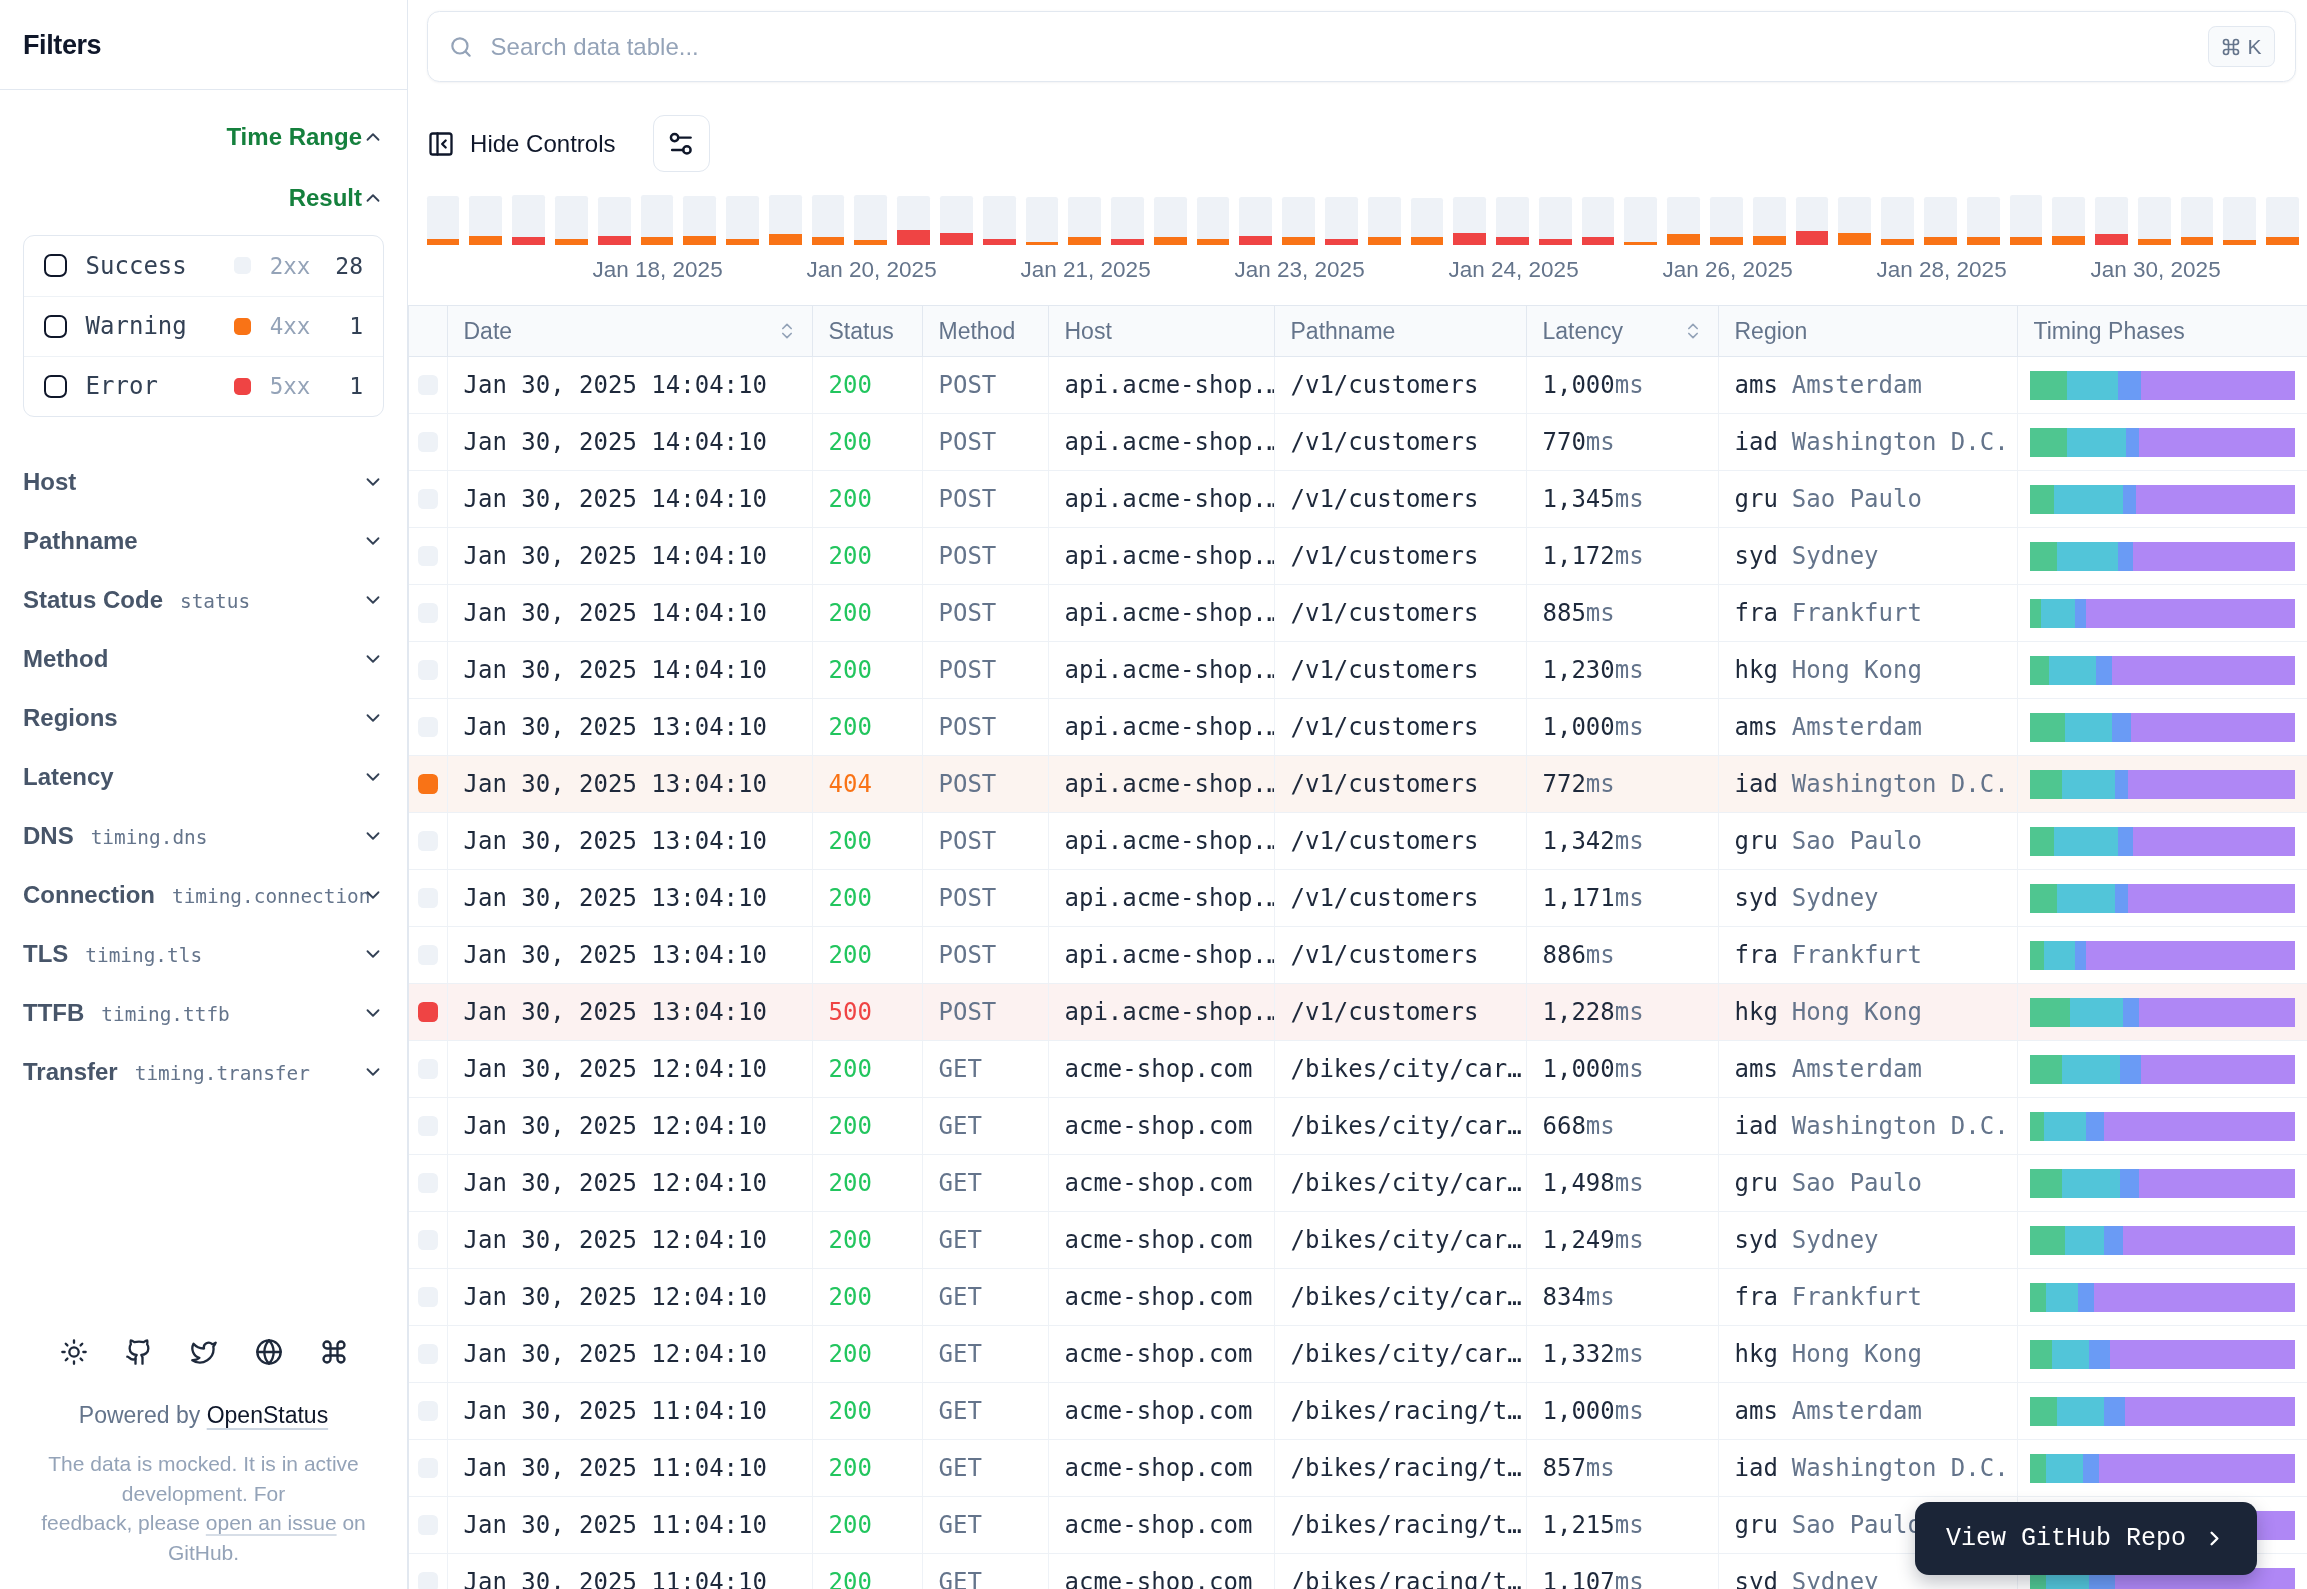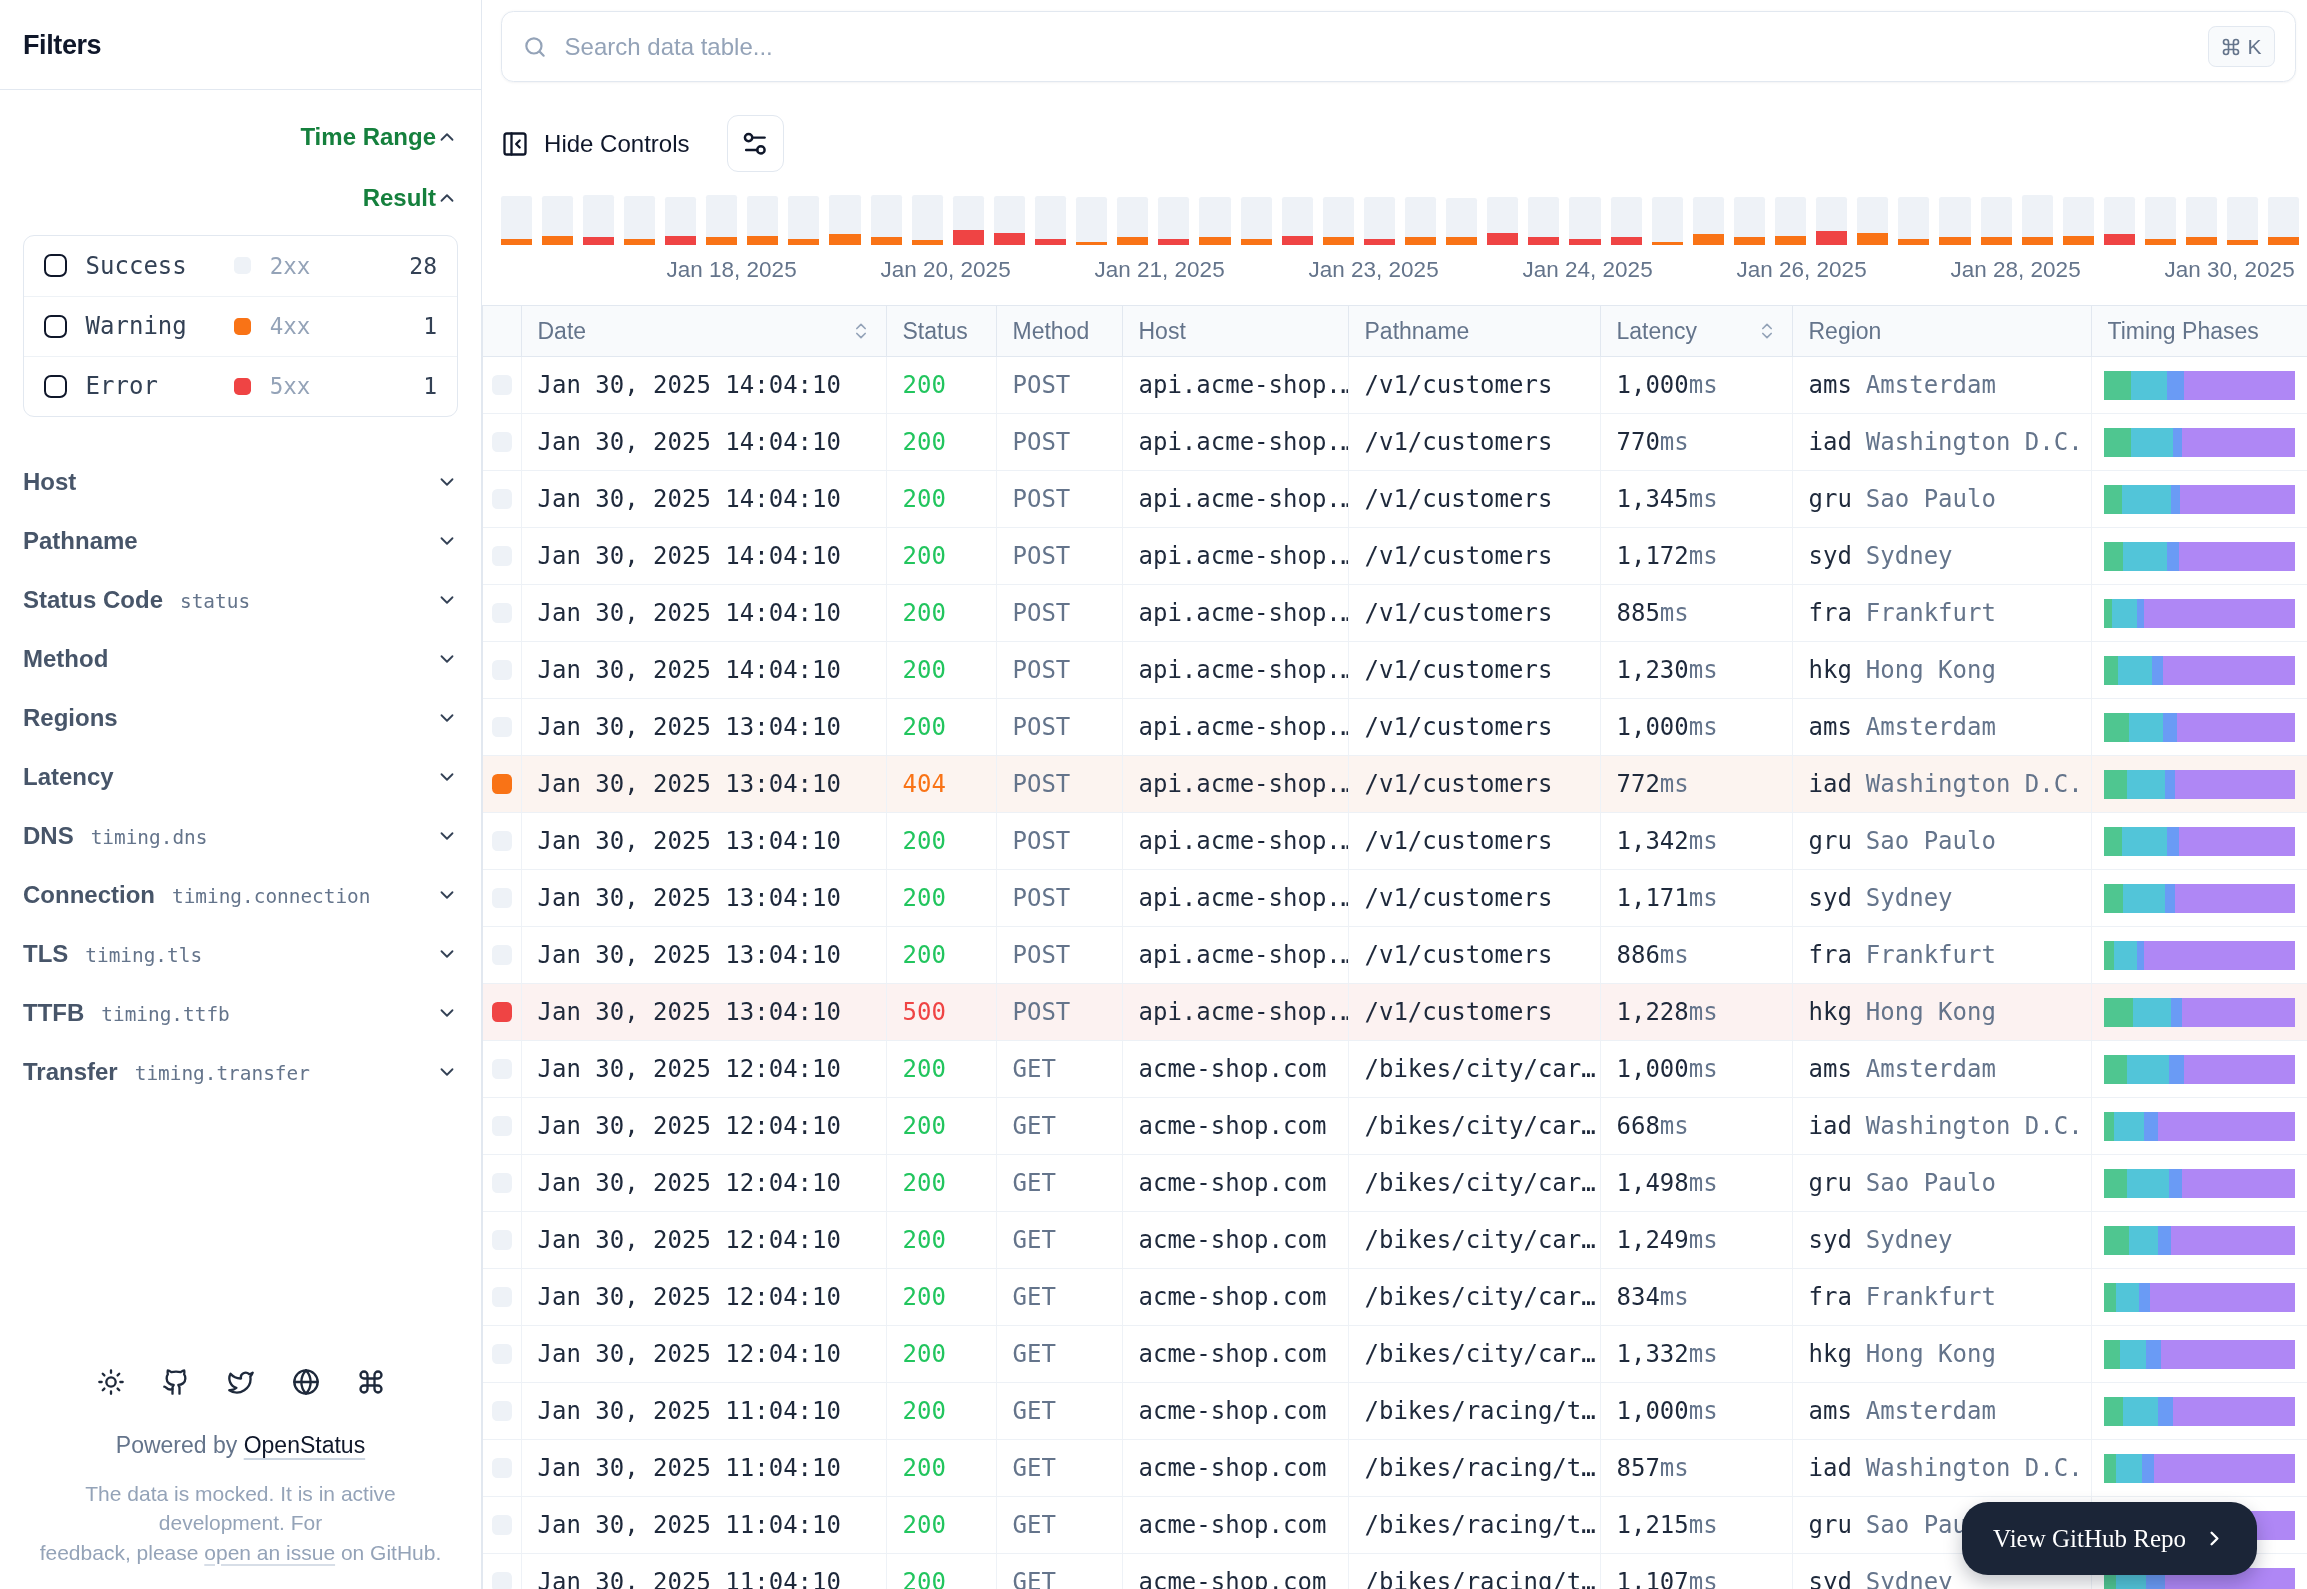--- a/index.html
+++ b/index.html
@@ -1,21 +1,21 @@
 <!DOCTYPE html>
 <html style="font-size:12.4px"><head>
 <meta charset="utf-8">
 <style>
   *{box-sizing:border-box;margin:0;padding:0}
   html,body{width:2307px;height:1589px;overflow:hidden}
   body{font-family:"Liberation Sans",sans-serif;color:#0f172a;background:#fff;display:flex;font-size:23px}
   svg{display:block;flex:none}
 
   
-  .sidebar{width:482px;flex:none;border-right:0.8px solid #e2e8f0;padding:29.5px 23px 22px;display:flex;flex-direction:column}
+  .sidebar{width:408px;flex:none;border-right:0.8px solid #e2e8f0;padding:29.5px 23px 22px;display:flex;flex-direction:column}
   .side-title{font-size:27px;font-weight:700;letter-spacing:-0.4px;color:#0f172a}
   .side-divider{margin:28px -23px 0;border-top:0.8px solid #e2e8f0}
   .section-head{display:flex;justify-content:flex-end;align-items:center;margin-top:33px;font-size:24px;font-weight:600;color:#15803d}
   .chev{color:#334155}
   .pick-btn{margin-top:22px;height:53px;border:0.8px solid #e2e8f0;border-radius:9.3px;display:flex;align-items:center;gap:15.5px;padding:0 17px;color:#64748b;font-size:23px;background:#fff;width:100%;cursor:pointer}
   .result-box{margin-top:23px;border:0.8px solid #e2e8f0;border-radius:11px;overflow:hidden}
   .result-row{height:60px;display:flex;align-items:center;gap:18.6px;padding:10px 20px;cursor:pointer}
   .result-row + .result-row{border-top:0.8px solid #eef2f6}
   .checkbox{width:23px;height:23px;border:2.3px solid #0f172a;border-radius:7px;flex:none}
   .r-label{font-family:"DejaVu Sans Mono",monospace;font-size:24px;color:#334155;width:130px}
@@ -69,21 +69,21 @@
   .indicator.err{background:#ef4444}
   .st.ok{color:#22c55e}
   .st.warn{color:#f97316}
   .st.err{color:#ef4444}
   .td.method,.unit,.city{color:#64748b}
   .city{margin-left:14px}
   .td.timing{padding:0 12.4px}
   .tbar{display:flex;width:100%;height:29.5px}
   .tbar span{height:100%}
 
-  .gh-btn{position:absolute;right:50px;bottom:14px;background:#1b2537;color:#fff;border:none;border-radius:26px;height:73px;padding:0 31px;display:flex;align-items:center;gap:17px;font-size:25px;font-weight:500;font-family:Liberation Serif, serif;box-shadow:0 7.8px 18.6px rgba(15,23,42,.25);cursor:pointer}
+  .gh-btn{position:absolute;right:50px;bottom:14px;background:#1b2537;color:#fff;border:none;border-radius:14px;height:73px;padding:0 31px;display:flex;align-items:center;gap:17px;font-size:25px;font-weight:500;font-family:Liberation Mono, monospace;box-shadow:0 7.8px 18.6px rgba(15,23,42,.25);cursor:pointer}
 </style>
 </head>
 <body>
 
 <aside class="sidebar">
   <div class="side-title">Filters</div>
   <div class="side-divider"></div>
 
   <div class="section-head">
     <span>Time Range</span>

